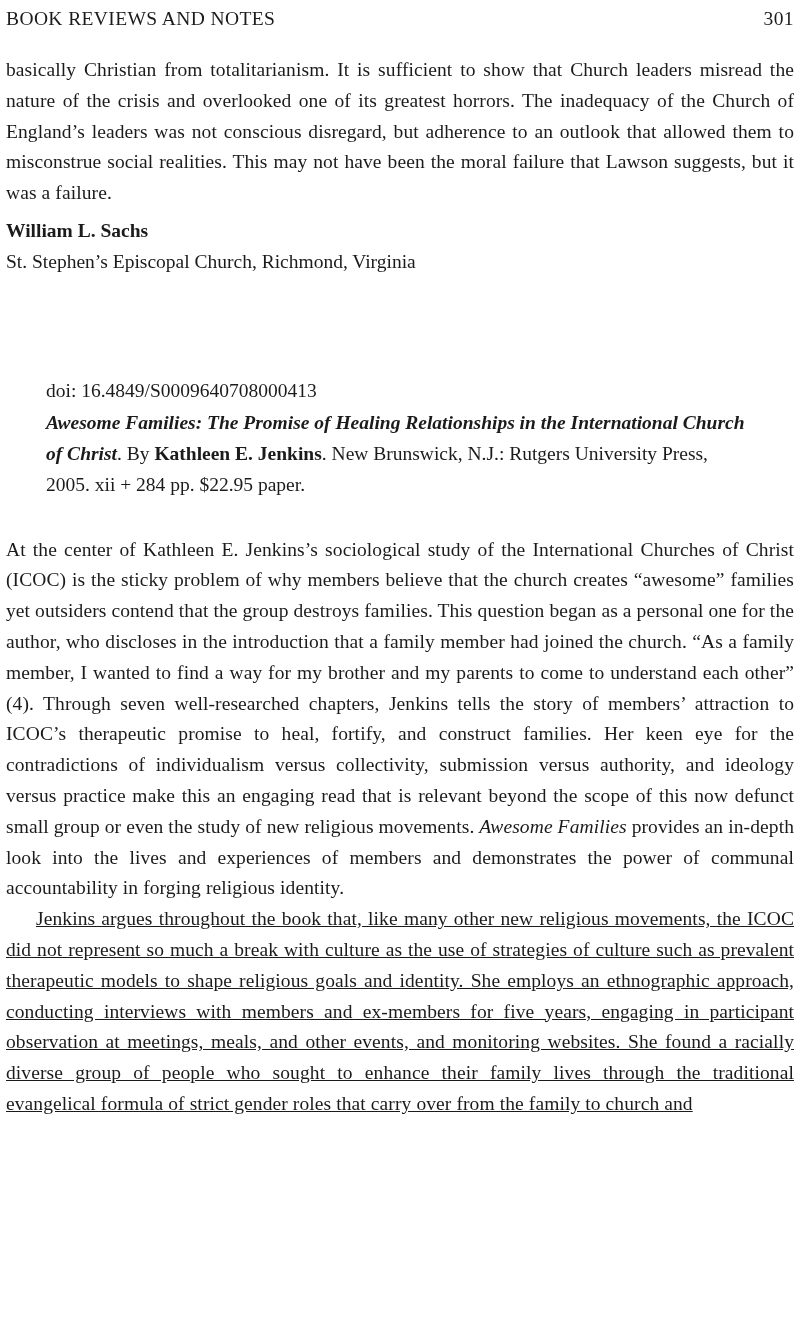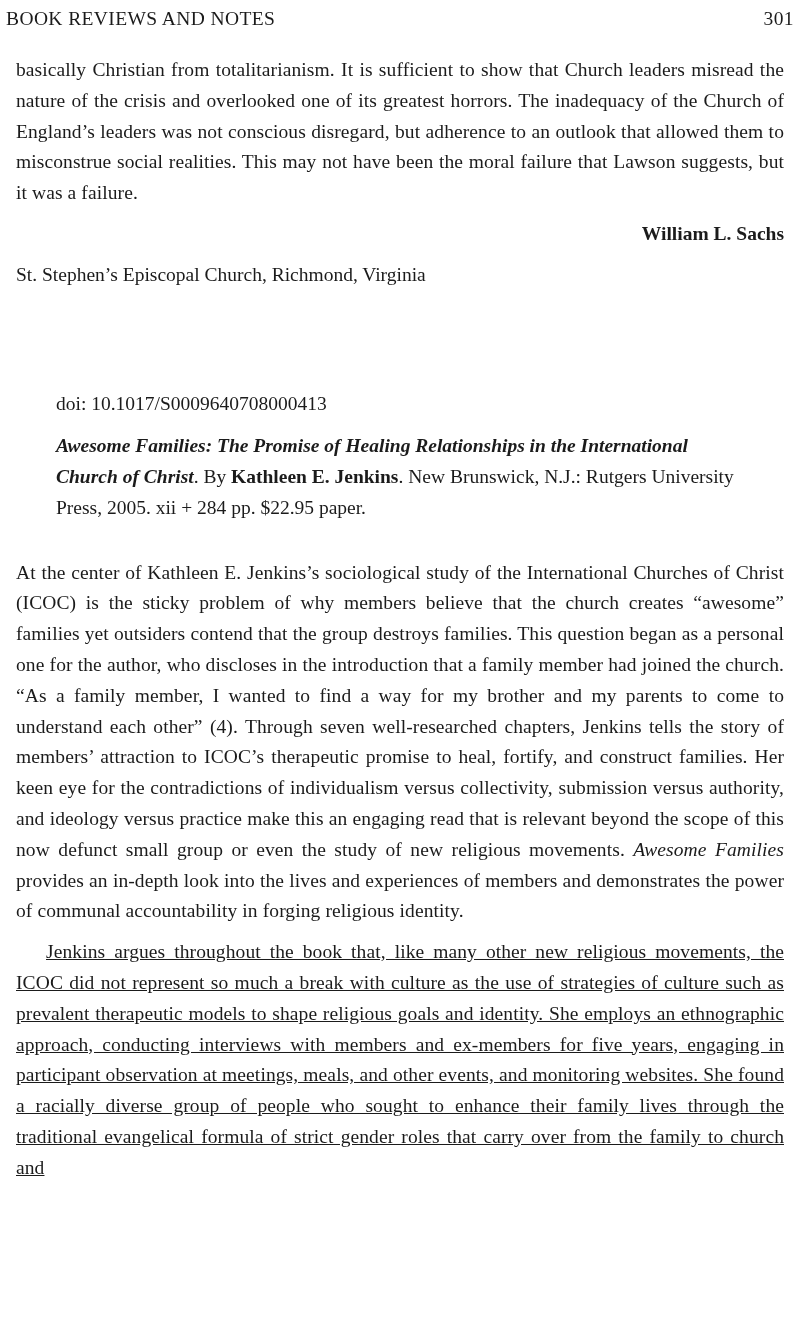--- a/index.html
+++ b/index.html
@@ -20,30 +20,29 @@
     font-size: 19.5px;
   }
   .running-head {
     display: flex;
     justify-content: space-between;
     align-items: baseline;
     font-size: 19.5px;
     letter-spacing: 0.4px;
     line-height: 26px;
   }
-  p { margin: 10px; }
+  p { margin: 0; }
   .body-par {
     text-align: justify;
     line-height: 30.8px;
     letter-spacing: 0.1px;
   }
   .first-par { margin-top: 23px; }
   .sig-name {
     margin-top: 7px;
-    text-align: right;
     font-weight: bold;
     line-height: 30.8px;
   }
   .sig-affil {
     text-align: left;
     line-height: 30.8px;
   }
   .citation-block {
     margin-top: 96px;
     margin-left: 40px;
@@ -69,21 +68,21 @@
   </header>
 
   <section>
     <p class="body-par first-par">basically Christian from totalitarianism. It is sufficient to show that Church leaders misread the nature of the crisis and overlooked one of its greatest horrors. The inadequacy of the Church of England’s leaders was not conscious disregard, but adherence to an outlook that allowed them to misconstrue social realities. This may not have been the moral failure that Lawson suggests, but it was a failure.</p>
     <p class="sig-name">William L. Sachs</p>
     <p class="sig-affil">St. Stephen’s Episcopal Church, Richmond, Virginia</p>
   </section>
 
   <section>
     <div class="citation-block">
-      <p class="doi">doi: 10.1017/S0009640708000413</p>
+      <p class="doi">doi: 16.4849/S0009640708000413</p>
       <p class="citation"><span class="bold-italic">Awesome Families: The Promise of Healing Relationships in the International Church of Christ</span><span>. By </span><span class="bold">Kathleen E. Jenkins</span><span>. New Brunswick, N.J.: Rutgers University Press, 2005. xii + 284 pp. $22.95 paper.</span></p>
     </div>
 
     <div class="main-review">
       <p class="body-par"><span>At the center of Kathleen E. Jenkins’s sociological study of the International Churches of Christ (ICOC) is the sticky problem of why members believe that the church creates “awesome” families yet outsiders contend that the group destroys families. This question began as a personal one for the author, who discloses in the introduction that a family member had joined the church. “As a family member, I wanted to find a way for my brother and my parents to come to understand each other” (4). Through seven well-researched chapters, Jenkins tells the story of members’ attraction to ICOC’s therapeutic promise to heal, fortify, and construct families. Her keen eye for the contradictions of individualism versus collectivity, submission versus authority, and ideology versus practice make this an engaging read that is relevant beyond the scope of this now defunct small group or even the study of new religious movements. </span><span class="italic">Awesome Families</span><span> provides an in-depth look into the lives and experiences of members and demonstrates the power of communal accountability in forging religious identity.</span></p>
       <p class="body-par indent"><span>Jenkins argues throughout the book that, like many other new religious movements, the ICOC did not represent so much a break with culture as the use of strategies of culture such as prevalent therapeutic models to shape religious goals and identity. She employs an ethnographic approach, conducting interviews with members and ex-members for five years, engaging in participant observation at meetings, meals, and other events, and monitoring websites. She found a racially diverse group of people who sought to enhance their family lives through the traditional evangelical formula of strict gender roles that carry over from the family to church and</span></p>
     </div>
   </section>
 
 </div>

